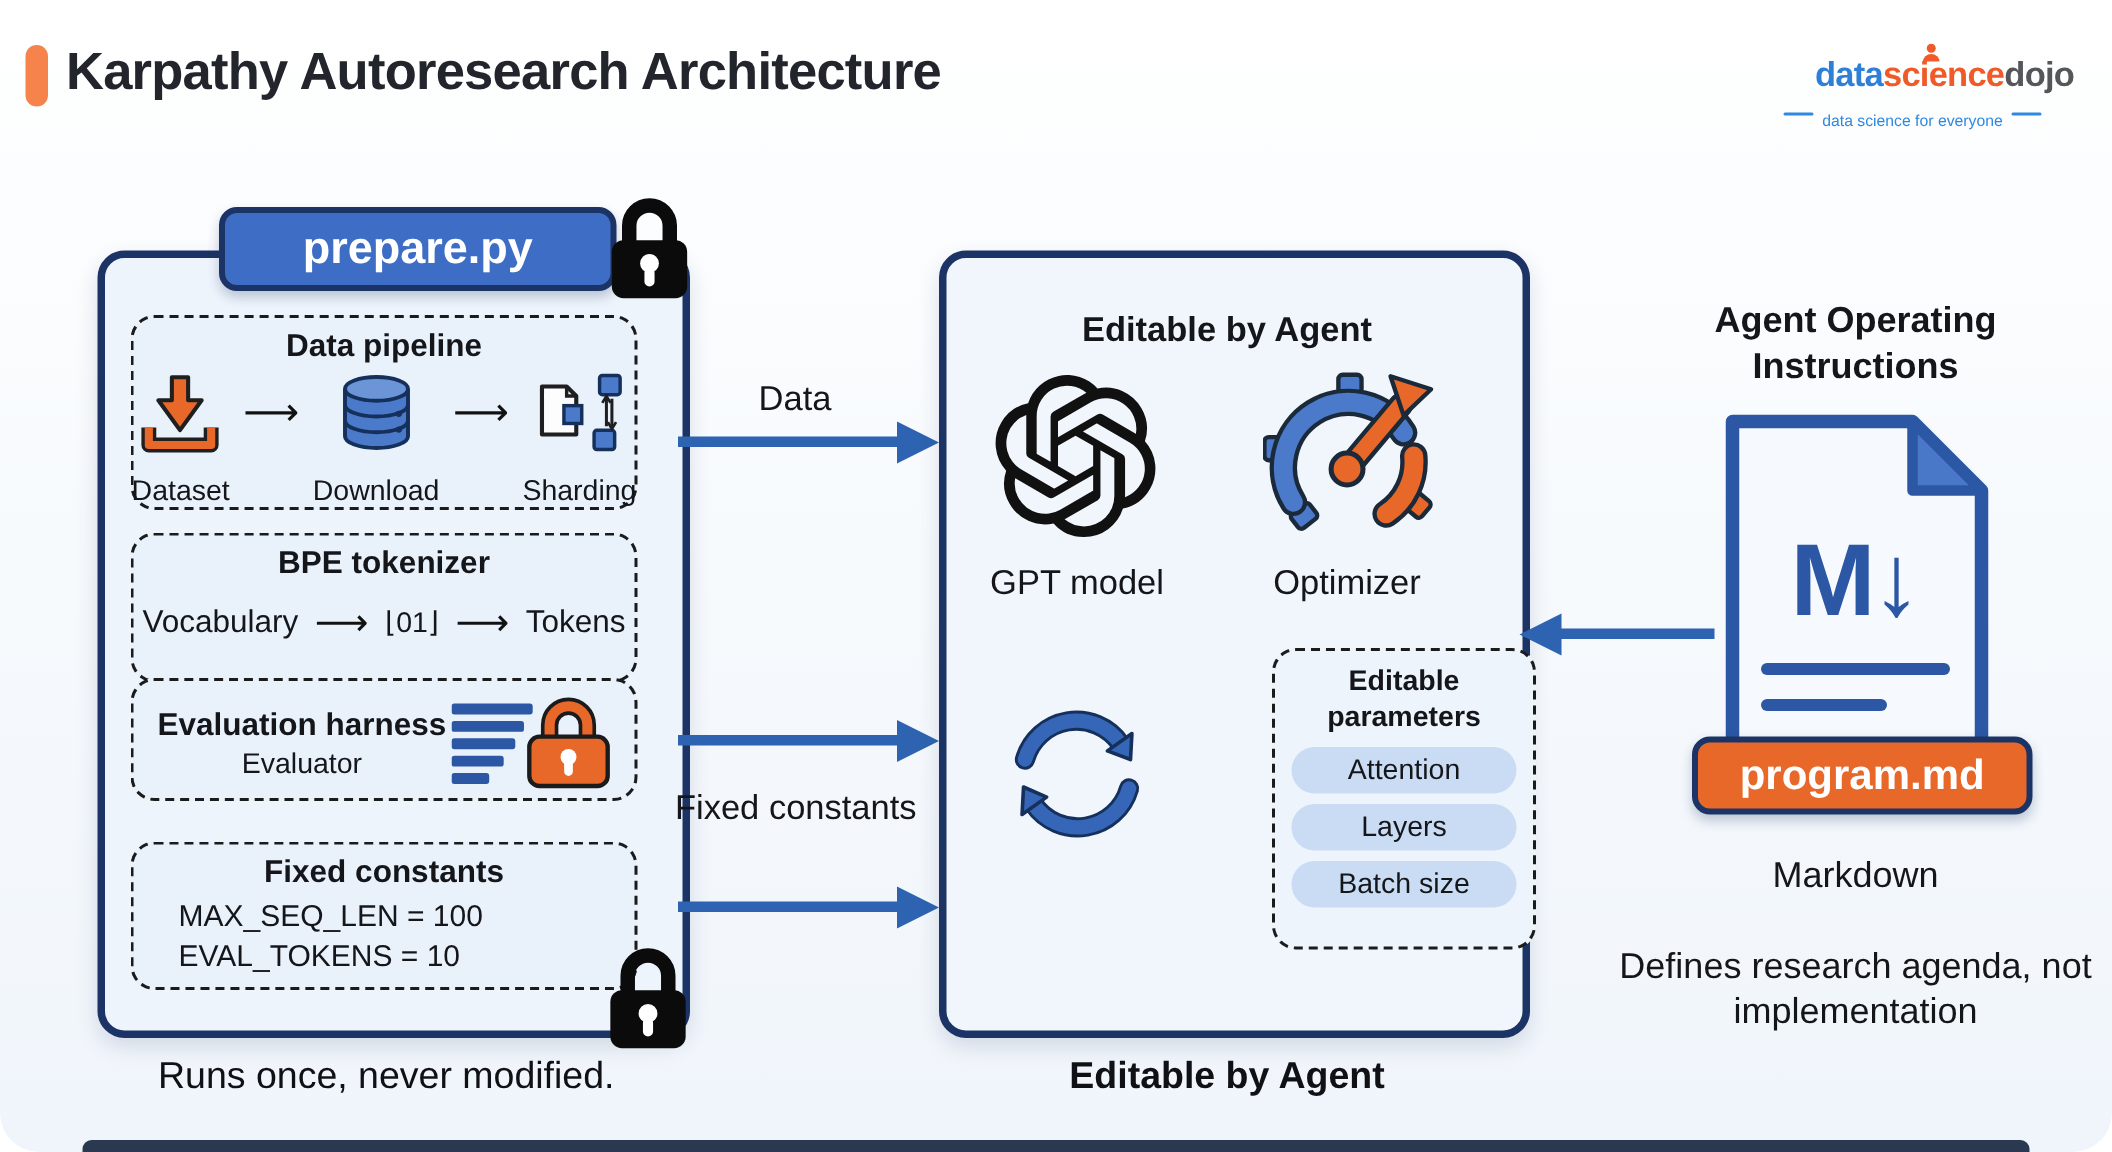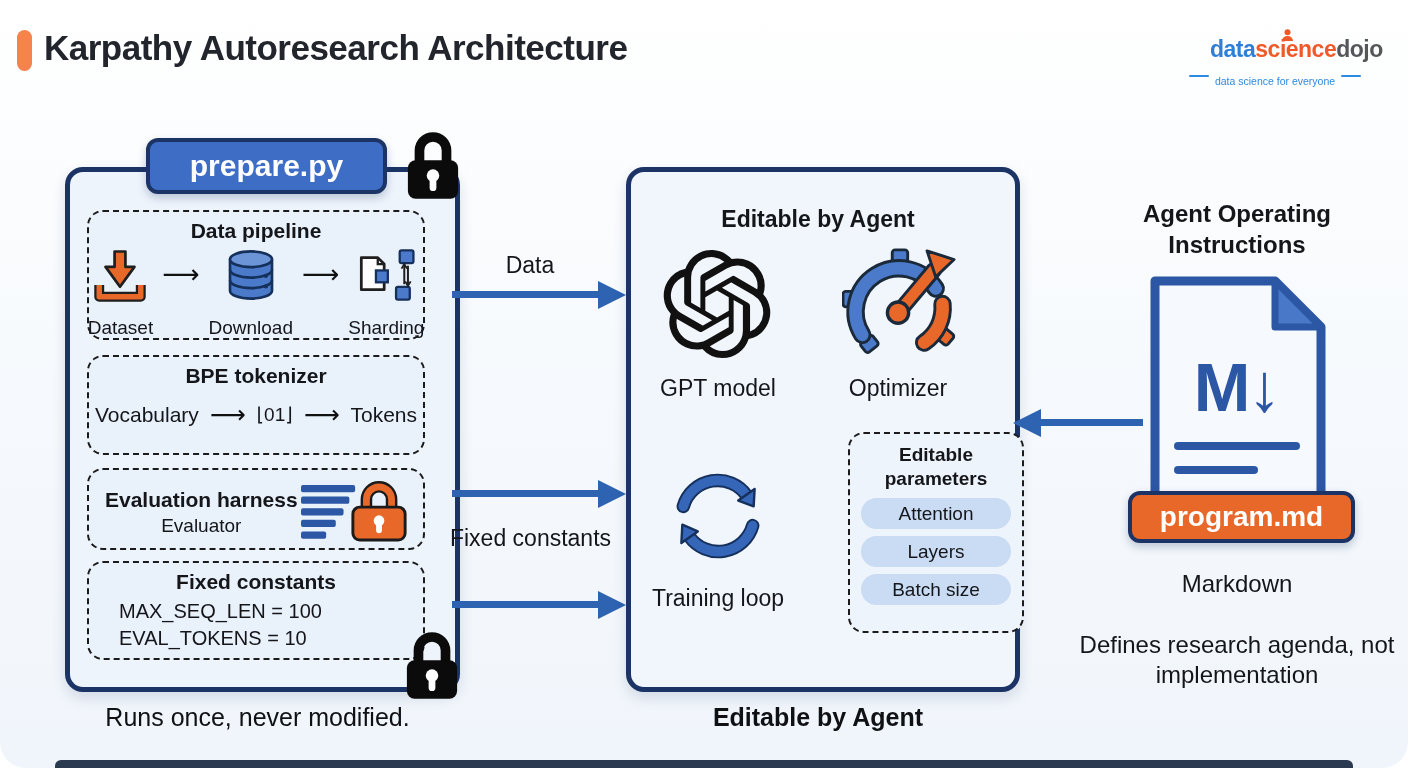--- a/index.html
+++ b/index.html
@@ -20,36 +20,36 @@
   .logo-tagline{display:flex;justify-content:center;gap:6px;margin-top:12px;
           font-size:10.5px;color:#2e8ae0;white-space:nowrap;}
   .tag-dash{width:20px;height:2px;background:#2e8ae0;border-radius:1px;}
 
   
   .box{position:absolute;border:5px solid #1c3465;border-radius:18px;background:#eef4fc;
        box-shadow:0 6px 14px rgba(25,50,95,.14);}
   .prepare-box{left:65px;top:167px;width:385px;height:515px;}
   .train-box{left:626px;top:167px;width:384px;height:515px;background:#f1f6fd;}
   .box-header{position:absolute;z-index:5;color:#fff;font-weight:700;font-size:30px;text-align:center;
-       border:4px solid #1c3465;border-radius:12px;padding:7px 0;box-shadow:0 4px 8px rgba(25,50,95,.25);}
+       border:4px solid #1c3465;border-radius:12px;padding:7px 12px;box-shadow:0 4px 8px rgba(25,50,95,.25);}
   .prepare-header{left:146px;top:138px;width:233px;background:#3e6dc5;}
   .train-header{left:706px;top:138px;width:220px;background:#e8682a;}
 
   .sub{position:absolute;left:17px;width:338px;border:2px dashed #1b1b1b;border-radius:16px;background:#e9f1fb;box-sizing:border-box;}
   .sub-title{text-align:center;font-weight:700;font-size:21px;margin-top:7px;}
   .sub-pipeline{top:38px;height:130px;}
   .pipe-row{display:flex;justify-content:center;align-items:flex-start;gap:9px;margin-top:3px;}
   .pipe-item{display:flex;flex-direction:column;align-items:center;gap:11px;}
   .pipe-item .lbl{font-size:19px;margin-top:2px;}
   .pipe-arrow{font-size:26px;color:#111;margin-top:13px;}
   .sub-bpe{top:183px;height:100px;}
   .bpe-row{display:flex;justify-content:center;align-items:center;gap:11px;font-size:21px;margin-top:12px;}
   .bpe-bits{font-size:19px;}
   .flow-arrow{font-size:25px;color:#111;}
-  .sub-eval{top:296px;height:82px;}
+  .sub-eval{top:280px;height:82px;}
   .eval-inner{display:flex;align-items:center;justify-content:space-between;padding:9px 14px 0 16px;}
   .eval-title{font-weight:700;font-size:21px;}
   .eval-sub{font-size:19px;text-align:center;margin-top:3px;}
   .eval-icons{position:relative;width:108px;height:66px;}
   .eval-lines{position:absolute;left:0;top:4px;}
   .eval-lock{position:absolute;right:0;top:-2px;}
   .sub-const{top:389px;height:99px;}
   .const-lines{margin:4px 0 0 30px;font-size:20px;line-height:1.35;}
 
   .caption{position:absolute;top:703px;font-size:25px;color:#101114;text-align:center;}
@@ -260,21 +260,20 @@
   <div class="icon-label optimizer-label">Optimizer</div>
 
   <svg class="icon-abs loop-icon" width="106" height="108" viewBox="0 0 110 110">
     <path d="M19,45 A37,37 0 0 1 85,34" fill="none" stroke="#16305c" stroke-width="14" stroke-linecap="round"></path>
     <path d="M19,45 A37,37 0 0 1 85,34" fill="none" stroke="#3566b8" stroke-width="10" stroke-linecap="round"></path>
     <polygon points="92,45 93,27 76,39" fill="#3566b8" stroke="#16305c" stroke-width="2.5" stroke-linejoin="round"></polygon>
     <path d="M91,65 A37,37 0 0 1 25,76" fill="none" stroke="#16305c" stroke-width="14" stroke-linecap="round"></path>
     <path d="M91,65 A37,37 0 0 1 25,76" fill="none" stroke="#3566b8" stroke-width="10" stroke-linecap="round"></path>
     <polygon points="18,64 17,83 34,71" fill="#3566b8" stroke="#16305c" stroke-width="2.5" stroke-linejoin="round"></polygon>
   </svg>
-  <div class="icon-label loop-label">Training loop</div>
 
   <div class="params-box">
     <div class="params-title">Editable parameters</div>
     <div class="pill">Attention</div>
     <div class="pill">Layers</div>
     <div class="pill">Batch size</div>
   </div>
 
   <div class="caption train-caption">Editable by Agent</div>
 

